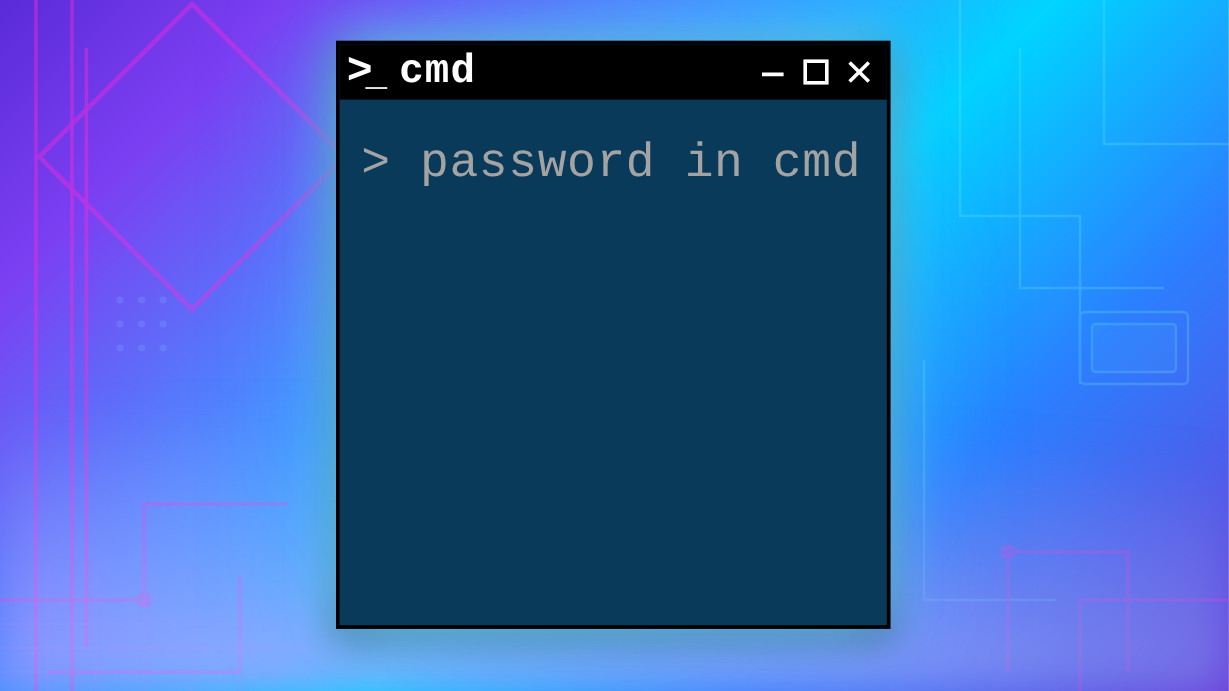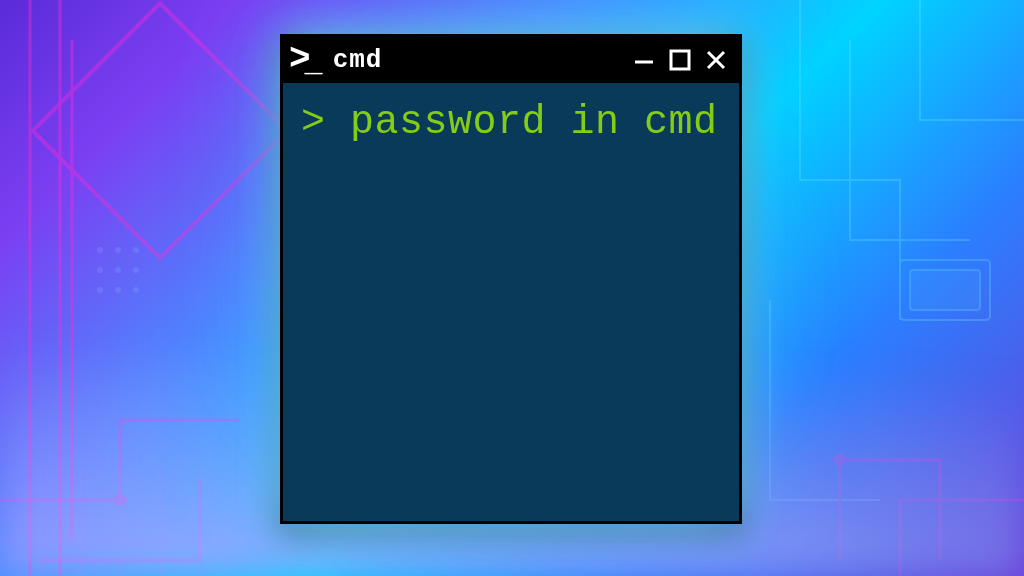--- a/index.html
+++ b/index.html
@@ -84,21 +84,21 @@
       font-weight: bold;
       letter-spacing: -4px;
       margin-right: 14px;
       line-height: 1;
     }
 
     .prompt-icon .gt { font-size: 36px; }
     .prompt-icon .us { font-size: 30px; margin-left: -2px; position: relative; top: 2px;}
 
     .title-text {
-      font-size: 26px;
+      font-size: 34px;
       font-weight: bold;
       flex: 1;
       letter-spacing: 1px;
     }
 
     .window-controls {
       display: flex;
       align-items: center;
       gap: 10px;
     }
@@ -109,22 +109,22 @@
       display: flex;
       align-items: center;
       justify-content: center;
       cursor: pointer;
     }
 
     .ctrl svg { display: block; }
 
     .terminal-body {
       flex: 1;
-      padding: 16px 18px;
-      color: #84cc16;
+      padding: 31px 18px;
+      color: #a3a3a3;
       font-size: 40px;
       line-height: 1.22;
       letter-spacing: 0.5px;
     }
 
     .terminal-line {
       white-space: pre-wrap;
       word-break: break-word;
     }
   </style>

